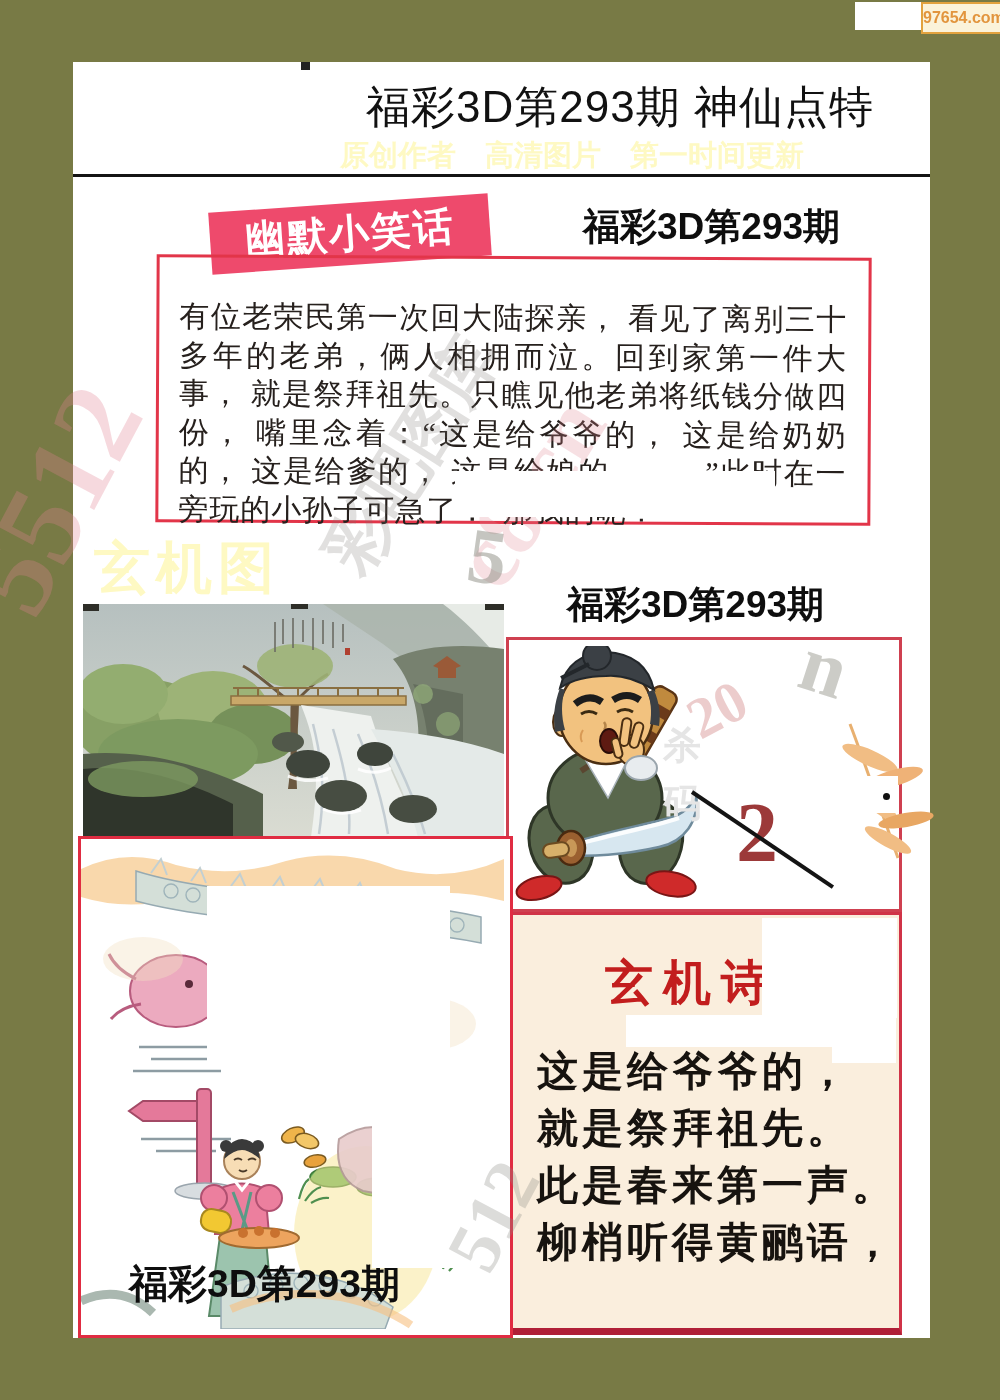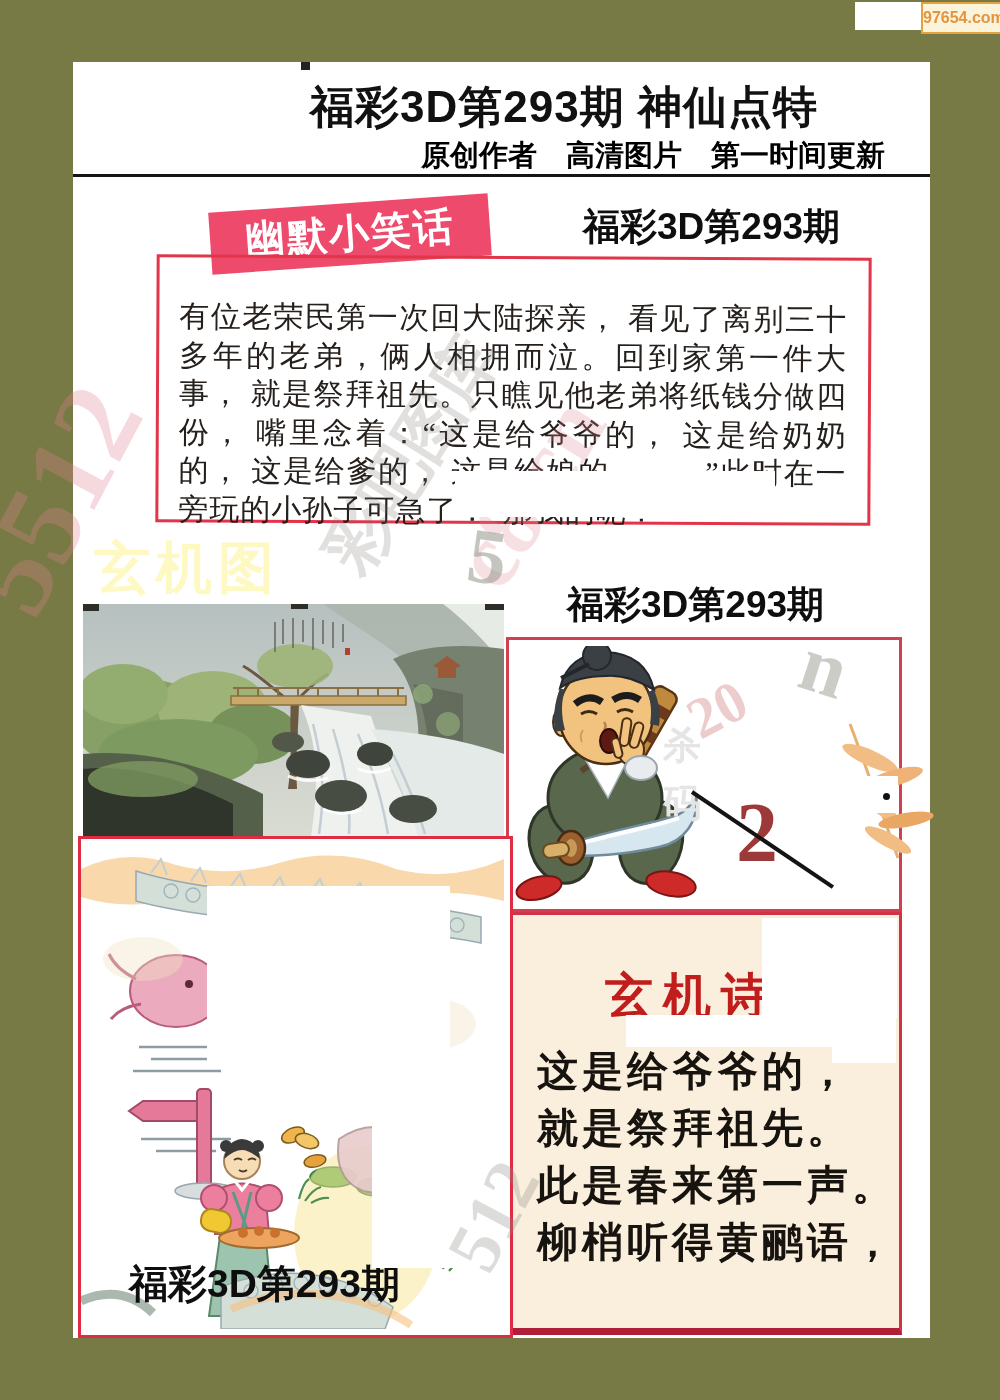--- a/index.html
+++ b/index.html
@@ -8,24 +8,24 @@
     background:#787a45;
     font-family:"Liberation Sans",sans-serif;
   }
   .abs{position:absolute;}
   .page{left:73px;top:62px;width:857px;height:1276px;background:#ffffff;z-index:0;}
   
   .badge-blank{left:855px;top:2px;width:66px;height:28px;background:#ffffff;z-index:1;}
   .badge{left:921px;top:2px;width:77px;height:28px;background:#fbf3da;border:2px solid #e2a23e;
          color:#e2953e;font-size:16px;font-weight:bold;text-align:center;line-height:27px;z-index:1;}
   
-  .main-title{left:310px;top:78px;width:620px;height:58px;font-size:44px;font-weight:bold;color:#111;
-              text-align:left;letter-spacing:1px;z-index:1;white-space:nowrap;}
-  .sub-title{left:355px;top:136px;width:530px;height:36px;font-size:29px;font-weight:600;color:#000000;
-             text-align:right;z-index:1;white-space:nowrap;}
+  .main-title{left:310px;top:78px;width:620px;height:58px;font-size:44px;font-weight:normal;color:#111;
+              text-align:center;letter-spacing:1px;z-index:1;white-space:nowrap;}
+  .sub-title{left:340px;top:136px;width:530px;height:36px;font-size:29px;font-weight:600;color:#fef9c3;
+             text-align:left;z-index:1;white-space:nowrap;}
   .top-rule{left:73px;top:174px;width:857px;height:3px;background:#141414;z-index:1;}
   .top-tick{left:301px;top:62px;width:9px;height:8px;background:#222;z-index:1;}
   
   .humor-label{left:210px;top:203px;width:280px;height:62px;background:#ee4a6c;color:#fff;
                font-size:40px;font-weight:bold;text-align:center;line-height:60px;
                transform:rotate(-4deg);z-index:1;letter-spacing:2px;}
   .issue-heading{font-weight:bold;color:#0e0e0e;z-index:1;white-space:nowrap;}
   .humor-issue{left:583px;top:202px;width:330px;font-size:37px;}
   .joke-box{left:156px;top:256px;width:709px;height:262px;border:3px solid #e23549;
             transform:rotate(0.3deg);z-index:1;}
@@ -51,21 +51,21 @@
   .bamboo{left:836px;top:716px;width:102px;height:150px;z-index:3;}
   
   .censor{background:#ffffff;z-index:4;}
   .joke-censor{left:455px;top:471px;width:320px;height:46px;}
   .knife-censor{left:845px;top:776px;width:53px;height:37px;}
   .knife-censor .dot{position:absolute;right:8px;top:17px;width:7px;height:7px;border-radius:50%;background:#111;}
   
   .poem-box{left:506px;top:912px;width:390px;height:413px;background:#faeedd;
             border:3px solid #d03347;border-bottom:7px solid #b01f37;z-index:1;}
   .poem-title{position:absolute;left:96px;top:36px;width:230px;font-family:"Liberation Serif",serif;
-              font-size:48px;font-weight:bold;color:#c21d1d;letter-spacing:10px;white-space:nowrap;margin-top:13px;}
+              font-size:48px;font-weight:bold;color:#c21d1d;letter-spacing:10px;white-space:nowrap;}
   .poem-lines{position:absolute;left:28px;top:128px;width:350px;font-family:"Liberation Serif",serif;
               font-size:41px;font-weight:bold;color:#17130f;line-height:57px;letter-spacing:4px;
               white-space:nowrap;}
   .poem-censor1{position:absolute;left:253px;top:3px;width:135px;height:100px;}
   .poem-censor2{position:absolute;left:117px;top:100px;width:215px;height:32px;}
   .poem-censor3{position:absolute;left:323px;top:100px;width:64px;height:48px;}
   
   .bottom-box{left:78px;top:836px;width:429px;height:496px;border:3px solid #e02c42;background:#fff;
               overflow:hidden;z-index:1;}
   .dragon-art{position:absolute;left:0;top:0;width:423px;height:490px;}

